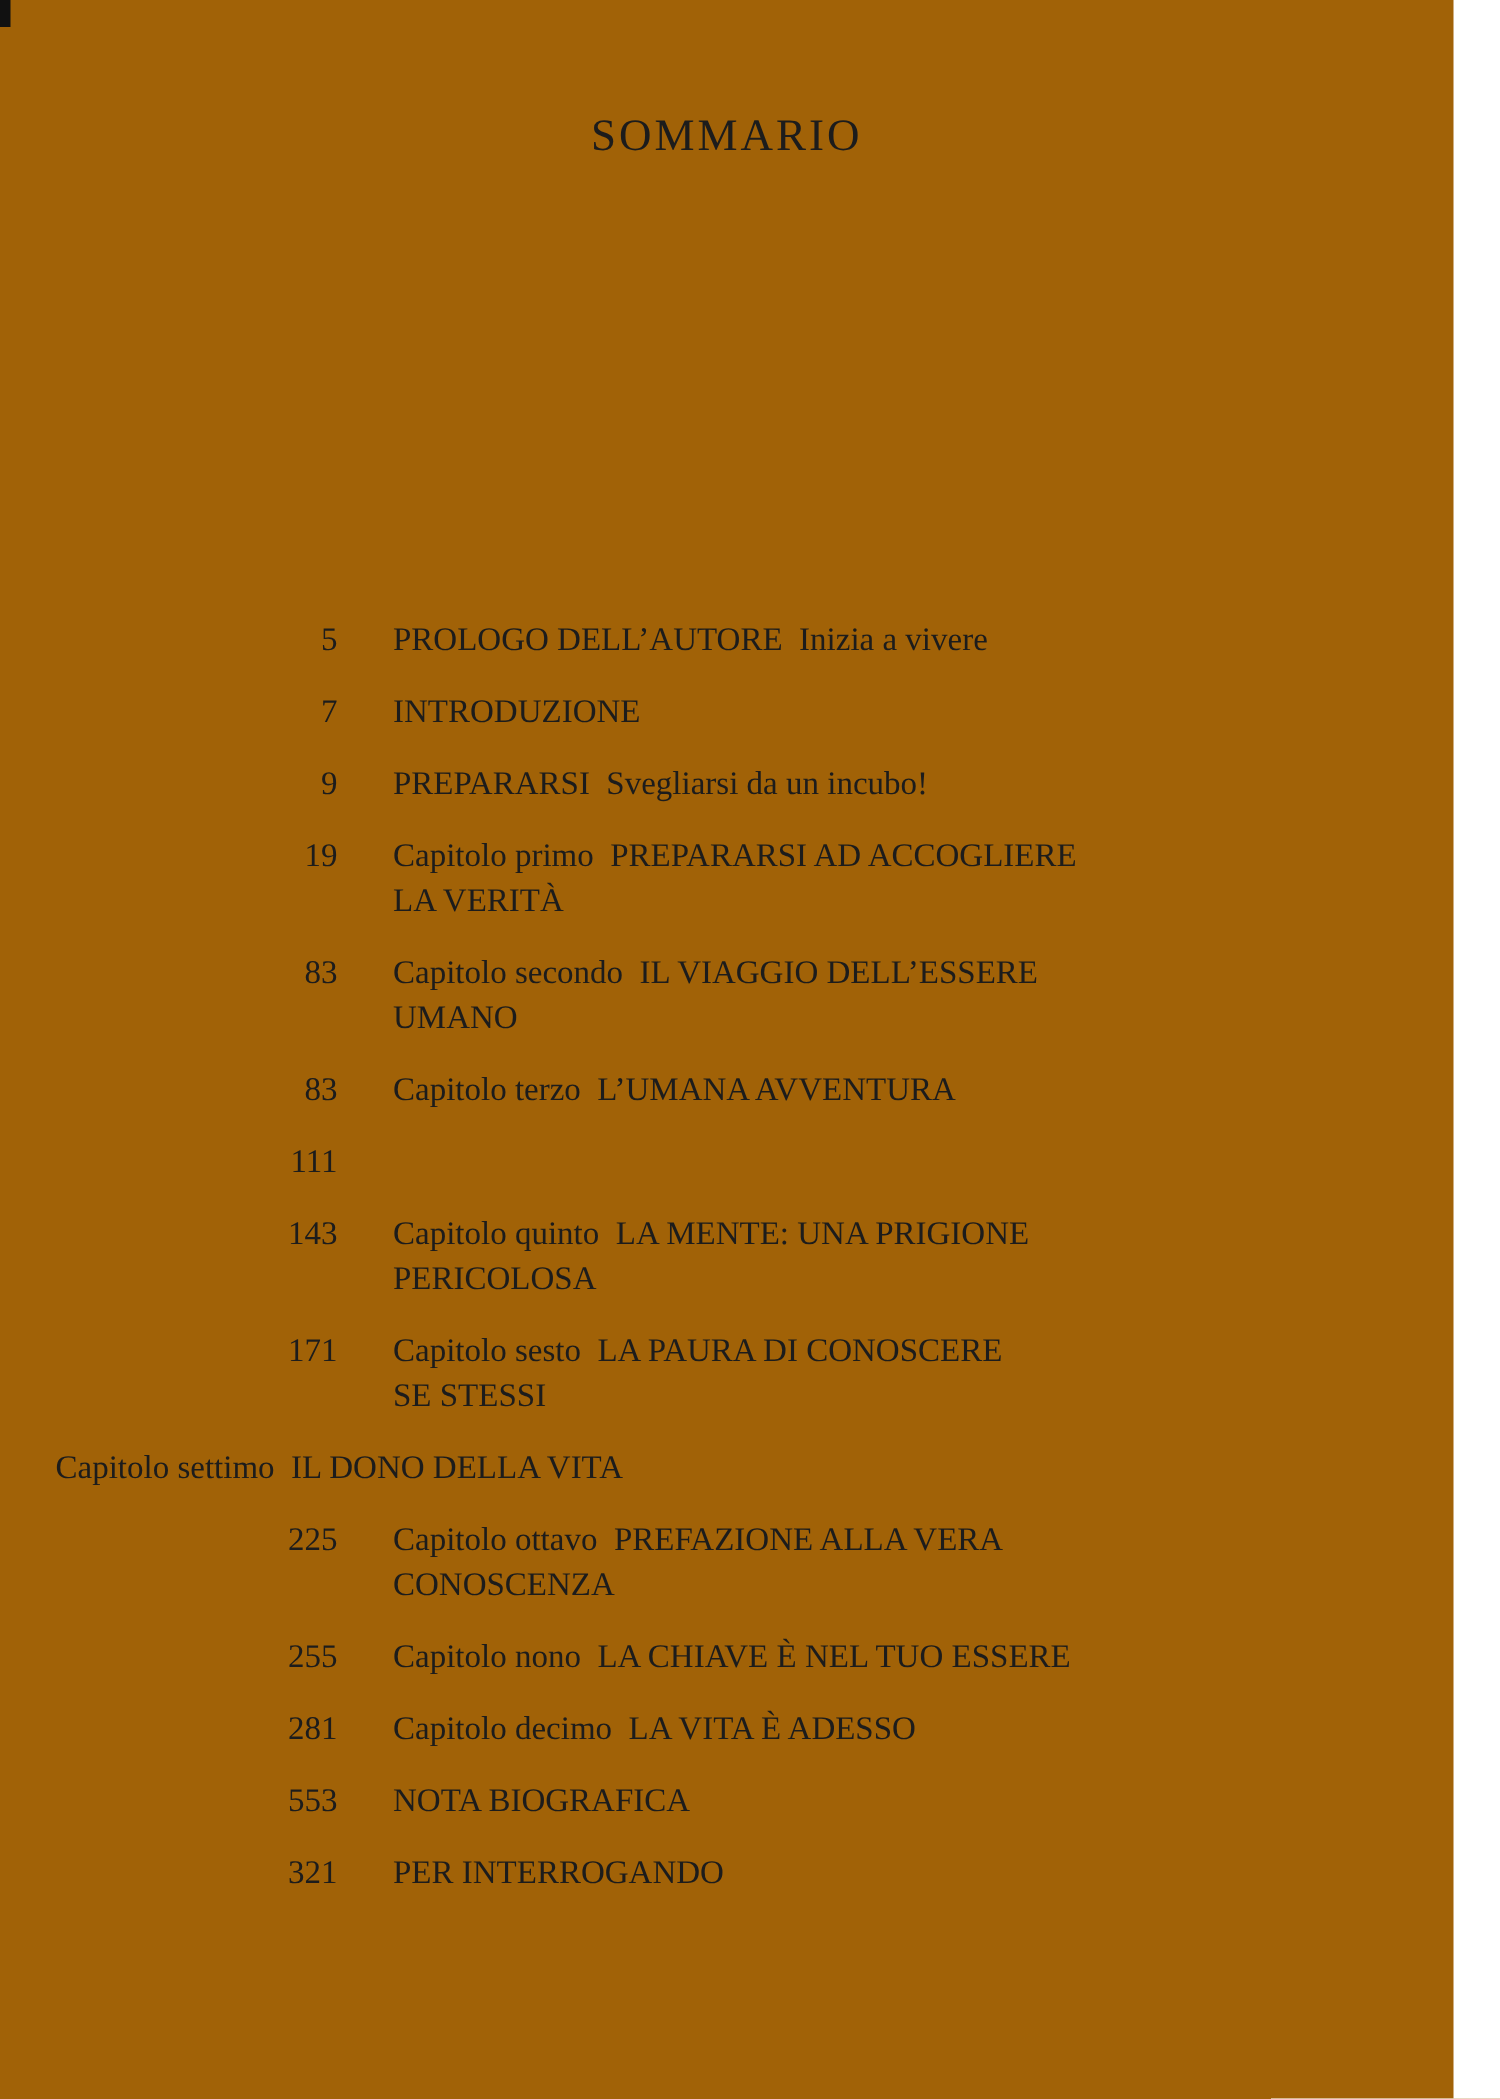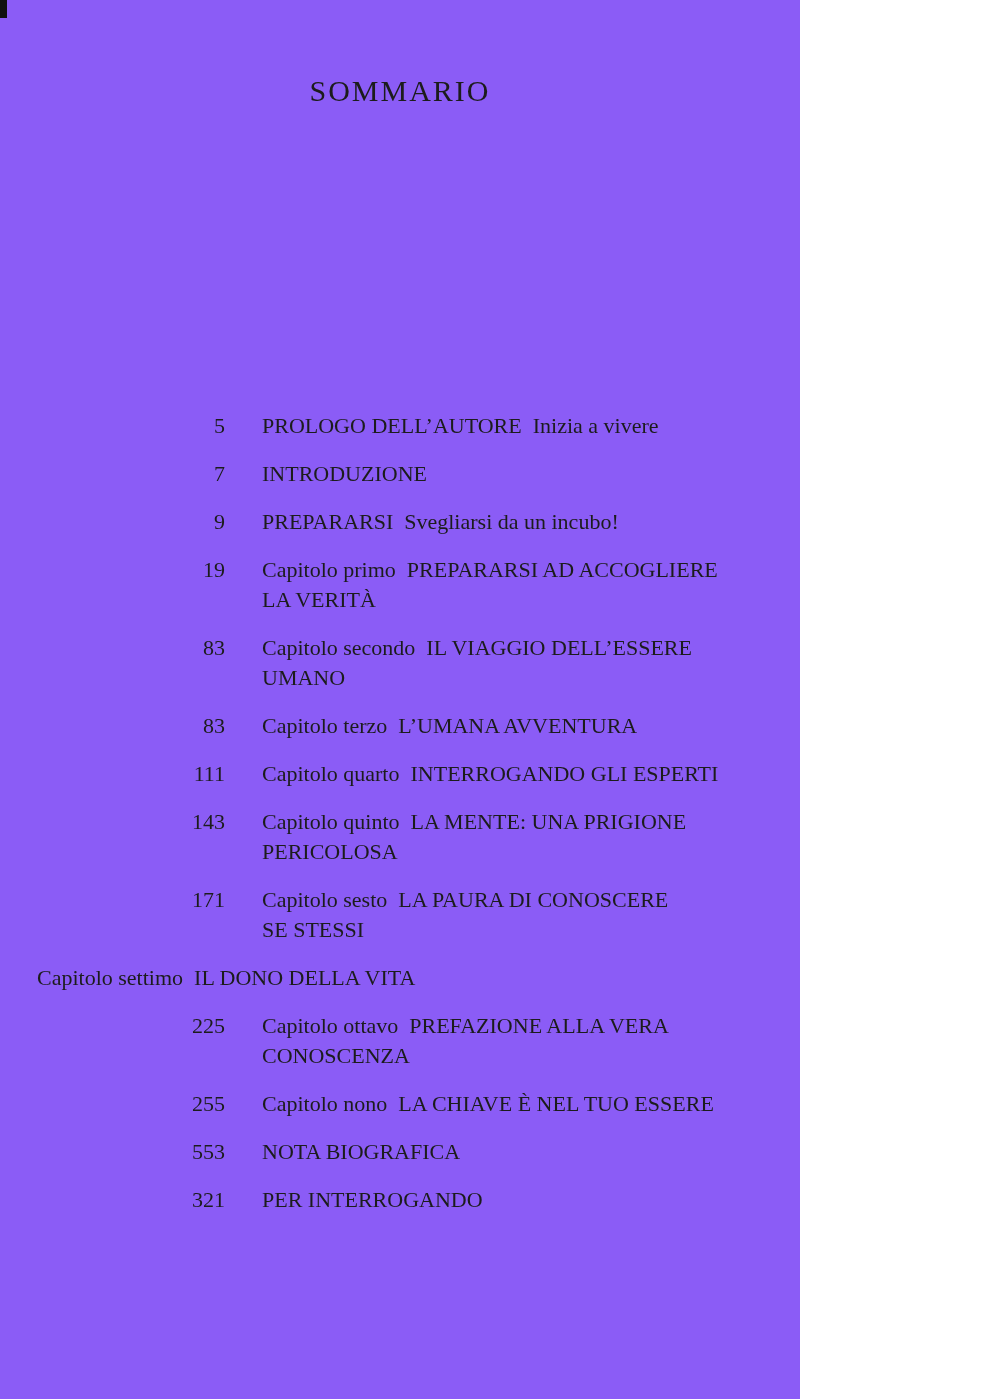--- a/index.html
+++ b/index.html
@@ -10,23 +10,23 @@
   body {
     width: 1000px;
     height: 1399px;
     font-family: "Liberation Serif", serif;
     color: #1c1c1c;
     position: relative;
     overflow: hidden;
   }
   .page {
     position: relative;
-    width: 800px;
+    width: 969px;
     height: 1399px;
-    background: #8b5cf6;
+    background: #a16207;
   }
   .scan-mark {
     position: absolute;
     left: 0;
     top: 0;
     width: 7px;
     height: 18px;
     background: #111;
   }
   .title {
@@ -87,21 +87,20 @@
         <span class="toc-page">83</span>
         <span class="toc-label">Capitolo secondo  IL VIAGGIO DELL’ESSERE
 UMANO</span>
       </div>
       <div class="toc-row">
         <span class="toc-page">83</span>
         <span class="toc-label">Capitolo terzo  L’UMANA AVVENTURA</span>
       </div>
       <div class="toc-row">
         <span class="toc-page">111</span>
-        <span class="toc-label">Capitolo quarto  INTERROGANDO GLI ESPERTI</span>
       </div>
       <div class="toc-row">
         <span class="toc-page">143</span>
         <span class="toc-label">Capitolo quinto  LA MENTE: UNA PRIGIONE
 PERICOLOSA</span>
       </div>
       <div class="toc-row">
         <span class="toc-page">171</span>
         <span class="toc-label">Capitolo sesto  LA PAURA DI CONOSCERE
 SE STESSI</span>
@@ -112,20 +111,24 @@
       <div class="toc-row">
         <span class="toc-page">225</span>
         <span class="toc-label">Capitolo ottavo  PREFAZIONE ALLA VERA
 CONOSCENZA</span>
       </div>
       <div class="toc-row">
         <span class="toc-page">255</span>
         <span class="toc-label">Capitolo nono  LA CHIAVE È NEL TUO ESSERE</span>
       </div>
       <div class="toc-row">
+        <span class="toc-page">281</span>
+        <span class="toc-label">Capitolo decimo  LA VITA È ADESSO</span>
+      </div>
+      <div class="toc-row">
         <span class="toc-page">553</span>
         <span class="toc-label">NOTA BIOGRAFICA</span>
       </div>
       <div class="toc-row">
         <span class="toc-page">321</span>
         <span class="toc-label">PER INTERROGANDO</span>
       </div>
     </div>
 </main>
 

